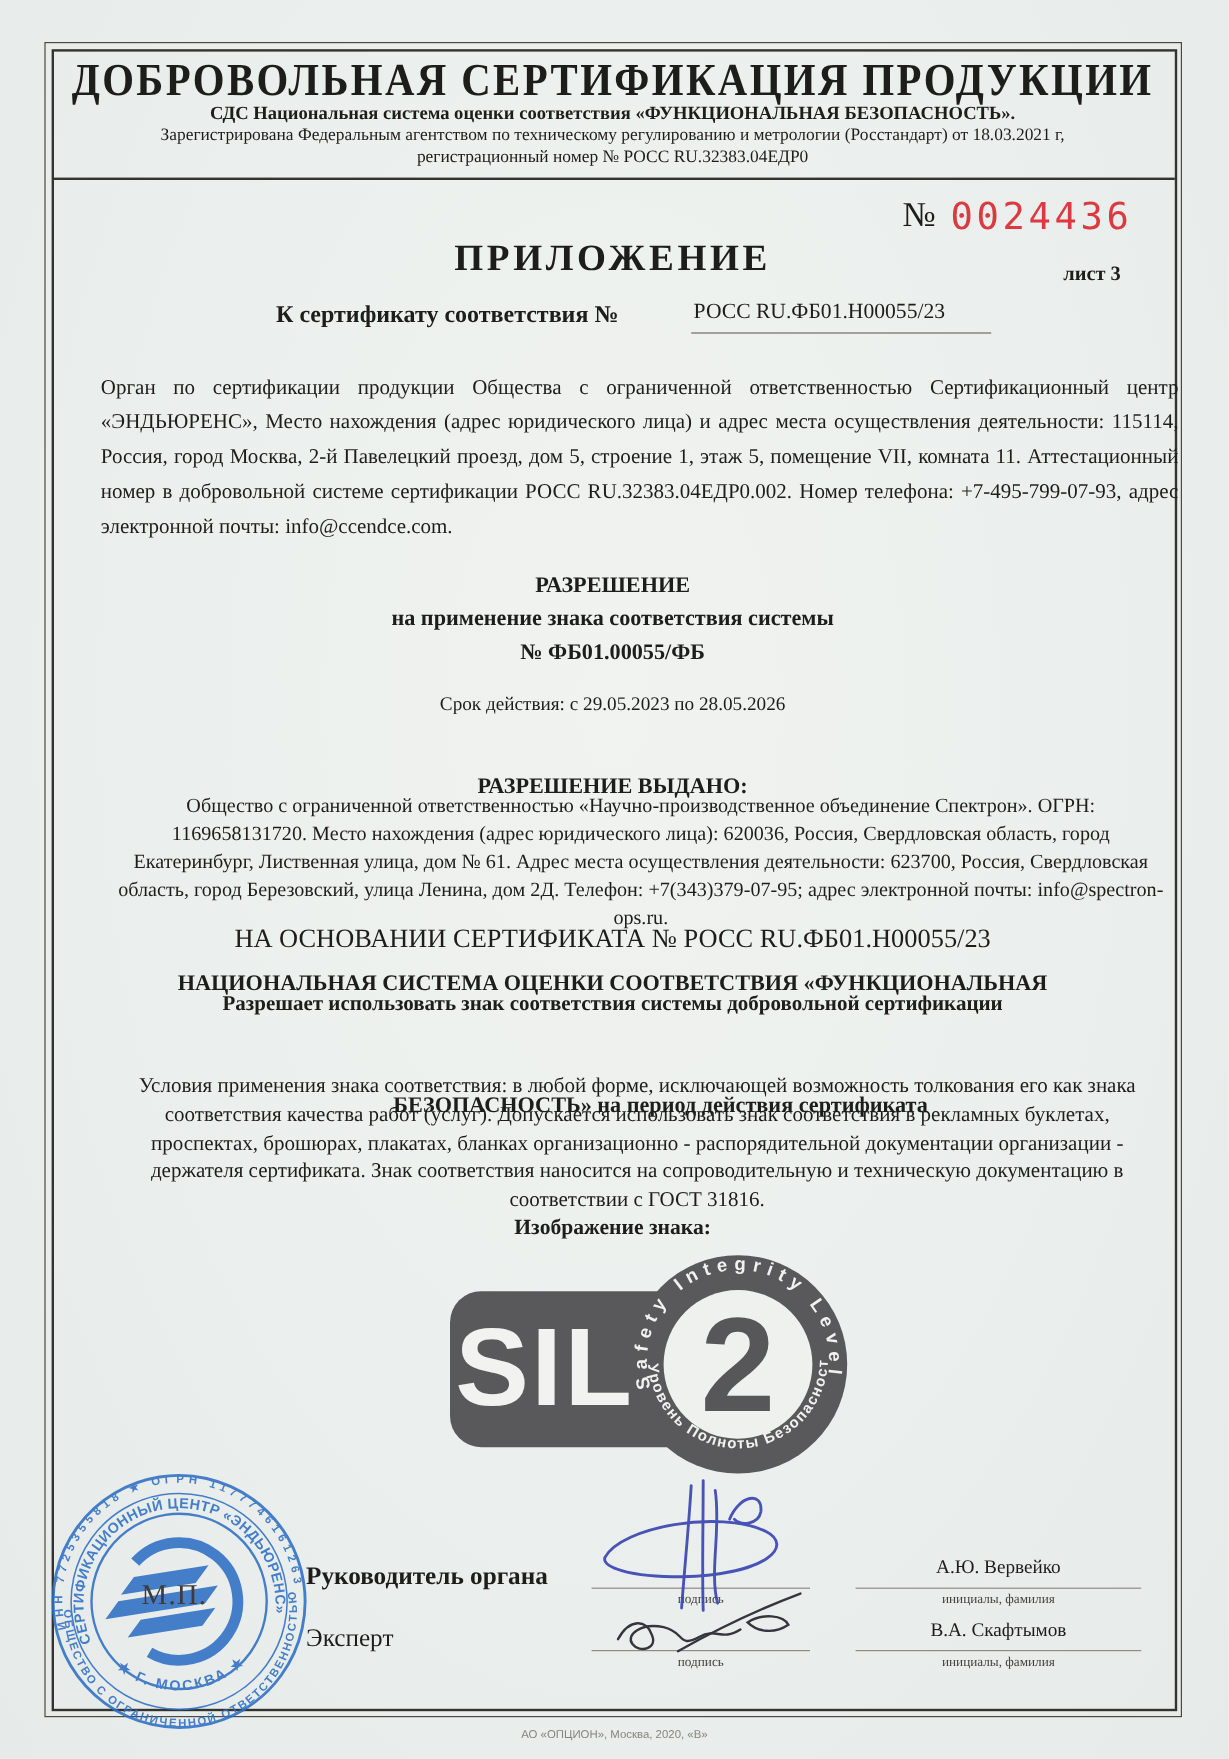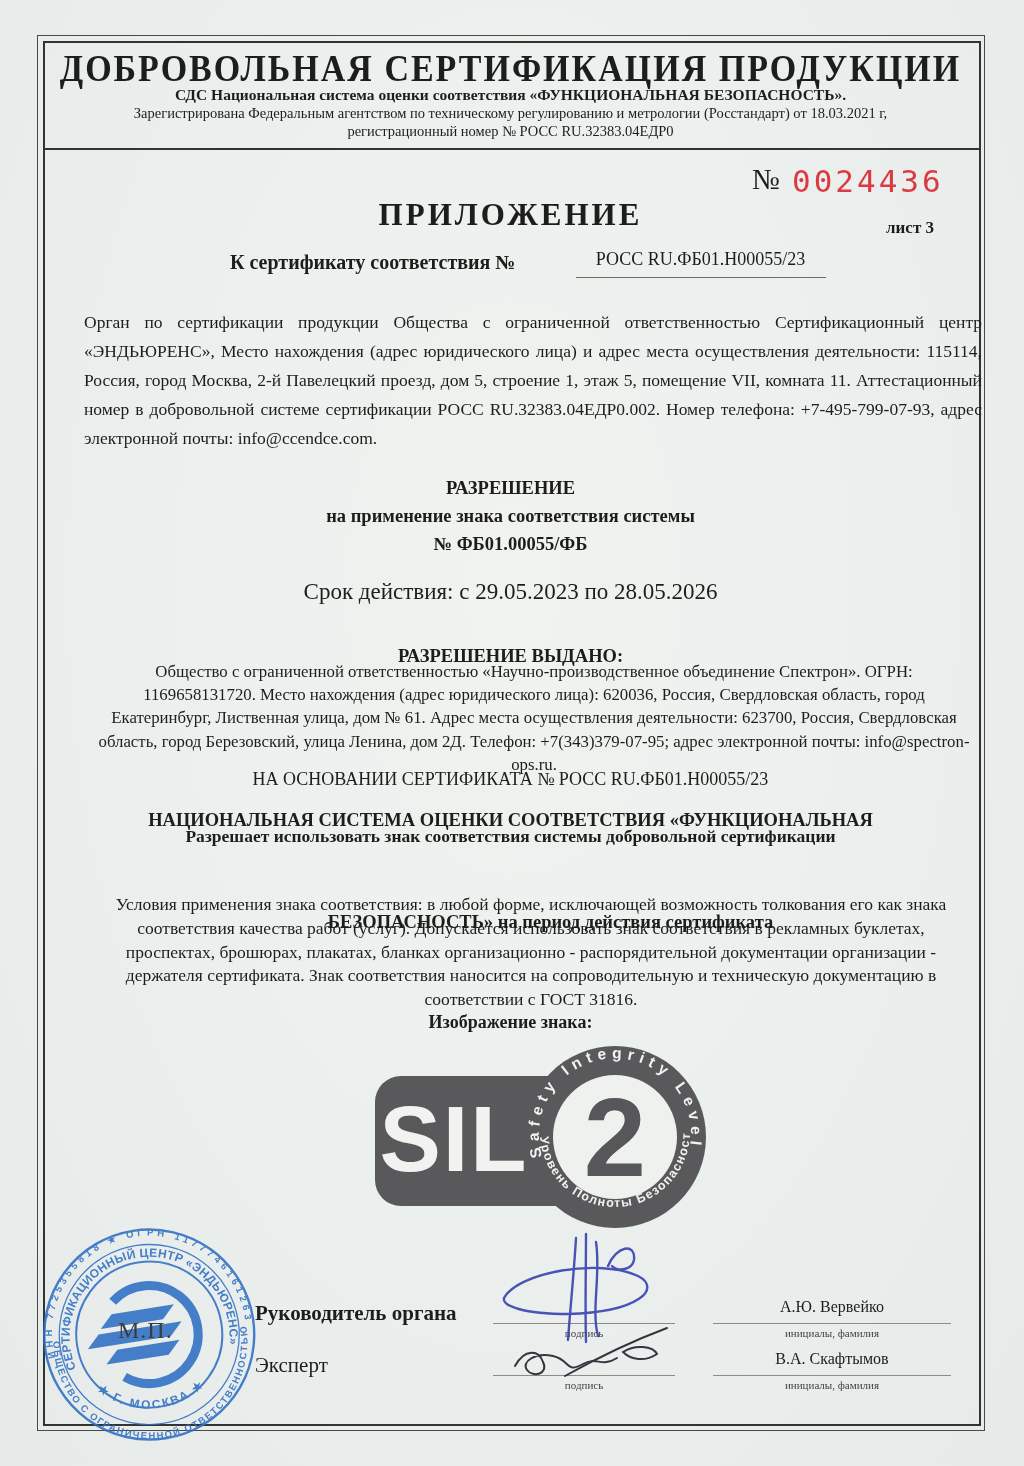--- a/index.html
+++ b/index.html
@@ -16,32 +16,32 @@
   .h-title{top:47px;font-size:34px;font-weight:bold;letter-spacing:2px;transform:scaleY(1.12);transform-origin:top;white-space:nowrap;}
   .h-sub{top:86px;font-size:15.5px;font-weight:bold;}
   .h-reg1{top:105px;font-size:14.5px;}
   .h-reg2{top:123px;font-size:14.5px;}
   
   .no-label{left:752px;top:163px;font-size:29px;}
   .no-value{left:792px;top:163px;font-family:"DejaVu Sans Mono",monospace;font-size:31px;letter-spacing:3px;color:#da3a40;}
   .doc-title{top:197px;font-size:31px;font-weight:bold;letter-spacing:3px;}
   .sheet{left:860px;top:218px;width:100px;font-size:17px;font-weight:bold;text-align:center;}
   .cert-label{left:230px;top:251px;font-size:20px;font-weight:bold;}
-  .cert-number{left:578px;top:249px;width:245px;text-align:center;font-size:18px;}
+  .cert-number{left:578px;top:249px;width:245px;font-size:18px;}
   .cert-underline{left:576px;top:277px;width:250px;height:1px;background:#6c6c66;}
   
   .p-org{left:84px;top:308px;width:898px;font-size:17.5px;line-height:29px;text-align:justify;}
   .b18{font-size:18.5px;font-weight:bold;}
   .permission-title{top:478px;}
   .permission-line2{top:506px;}
   .permission-number{top:534px;}
-  .validity{top:579px;font-size:23px;}
+  .validity{top:579px;font-size:16px;}
   .issued-title{top:646px;}
   .p-issued{left:98px;top:660px;width:872px;font-size:16.8px;line-height:23.2px;text-align:center;}
-  .basis{top:769px;font-size:18px;}
+  .basis{top:769px;font-size:22px;}
   .grants1{top:826px;font-size:17.5px;font-weight:bold;}
   .grants2{top:810px;}
   .grants3{top:912px;padding-left:40px;}
   .p-conditions{left:100px;top:893px;width:862px;font-size:17.5px;line-height:23.8px;text-align:center;}
   .mark-caption{top:1012px;font-size:18px;font-weight:bold;}
   
   .sil-wrap{left:368px;top:1040px;width:345px;height:208px;}
   
   .stamp-wrap{left:42px;top:1224px;width:222px;height:230px;transform:rotate(-9deg);opacity:.88;}
   .mp{left:118px;top:1317px;font-size:24px;color:#3c3c3c;letter-spacing:1px;z-index:5;}
@@ -191,14 +191,15 @@
     </svg>
   </div>
   <div class="abs ink2">
     <svg width="190" height="68" viewBox="0 0 190 68" xmlns="http://www.w3.org/2000/svg" fill="none" stroke="#262630" stroke-width="2" stroke-linecap="round" opacity="0.92">      
         <path d="M10,48 C20,30 34,32 38,44 C44,56 28,60 22,52 C16,44 30,34 48,38 C66,42 60,56 78,46 C92,38 96,50 112,40"></path>
       <path d="M60,58 C92,40 130,22 162,10"></path>
       <path d="M118,34 C130,26 148,28 152,36 C140,44 126,42 118,34 Z"></path>
     </svg>
   </div>
 
+  <div class="abs footer">АО «ОПЦИОН», Москва, 2020, «В»</div>
 
 </div>
 
 </body></html>

